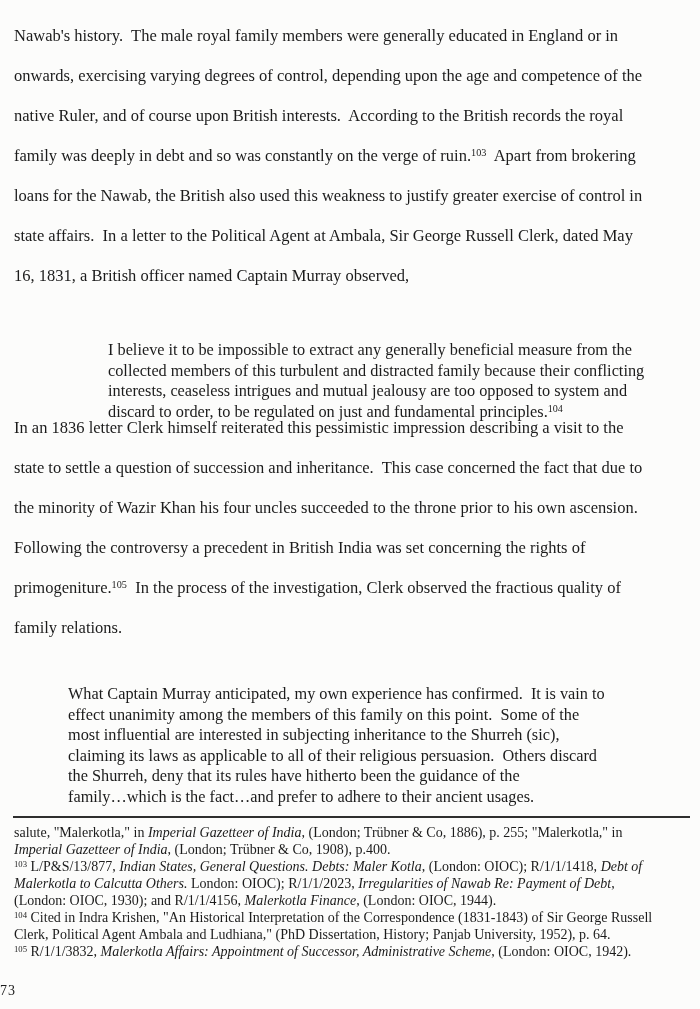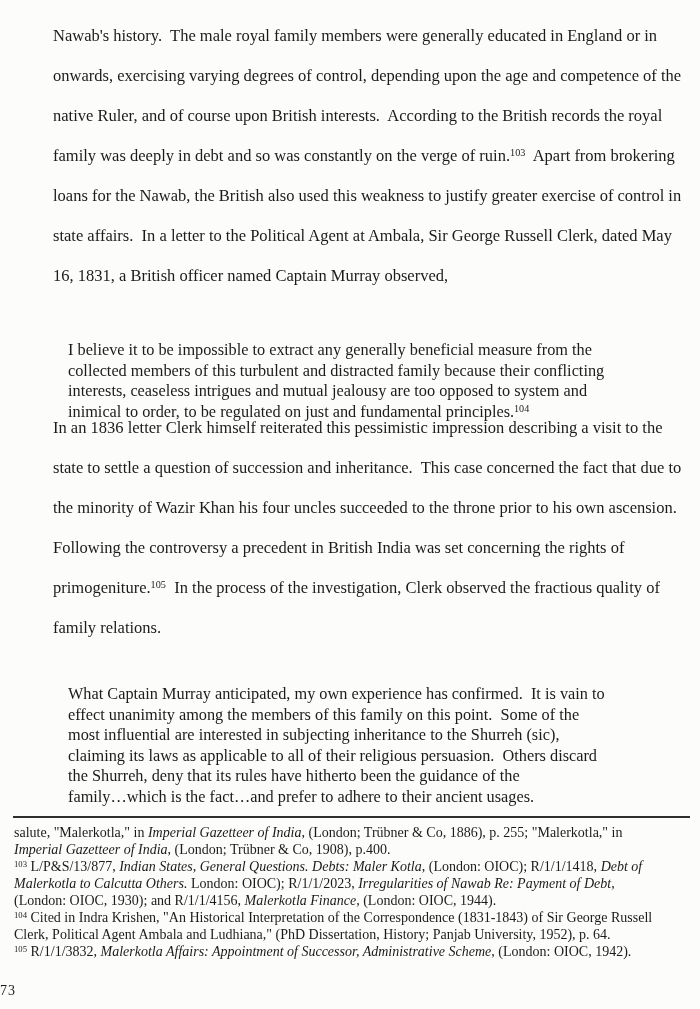--- a/index.html
+++ b/index.html
@@ -14,30 +14,29 @@
     background: #fcfcfb;
     color: #1b1b1b;
     overflow: hidden;
   }
   .block { position: absolute; }
   .line { white-space: pre; }
   .body-para {
     left: 14px; right: 0;
     font-size: 16.5px;
     line-height: 40px;
-    margin-left: 39px;
   }
   .para1 { top: 16px; }
   .para2 { top: 408px; }
   .quote {
     left: 68px; right: 40px;
     font-size: 16.3px;
     line-height: 20.5px;
   }
-  .quote1 { top: 340px; }
+  .quote1 { top: 340px; margin-left: 40px; }
   .quote2 { top: 684px; }
   .footnote-rule {
     position: absolute;
     left: 13px; top: 816px;
     width: 677px; height: 2px;
     background: #2e2e2e;
   }
   .footnotes {
     position: absolute;
     left: 14px; right: 8px; top: 824px;
@@ -72,21 +71,21 @@
       <div class="line"><span>family was deeply in debt and so was constantly on the verge of ruin.</span><sup class="fn-ref">103</sup><span>  Apart from brokering</span></div>
       <div class="line"><span>loans for the Nawab, the British also used this weakness to justify greater exercise of control in</span></div>
       <div class="line"><span>state affairs.  In a letter to the Political Agent at Ambala, Sir George Russell Clerk, dated May</span></div>
       <div class="line"><span>16, 1831, a British officer named Captain Murray observed,</span></div>
     </div>
 
   <div class="block quote quote1">
       <div class="line"><span>I believe it to be impossible to extract any generally beneficial measure from the</span></div>
       <div class="line"><span>collected members of this turbulent and distracted family because their conflicting</span></div>
       <div class="line"><span>interests, ceaseless intrigues and mutual jealousy are too opposed to system and</span></div>
-      <div class="line"><span>inimical to order, to be regulated on just and fundamental principles.</span><sup class="fn-ref">104</sup></div>
+      <div class="line"><span>discard to order, to be regulated on just and fundamental principles.</span><sup class="fn-ref">104</sup></div>
     </div>
 
   <div class="block body-para para2">
       <div class="line"><span>In an 1836 letter Clerk himself reiterated this pessimistic impression describing a visit to the</span></div>
       <div class="line"><span>state to settle a question of succession and inheritance.  This case concerned the fact that due to</span></div>
       <div class="line"><span>the minority of Wazir Khan his four uncles succeeded to the throne prior to his own ascension.</span></div>
       <div class="line"><span>Following the controversy a precedent in British India was set concerning the rights of</span></div>
       <div class="line"><span>primogeniture.</span><sup class="fn-ref">105</sup><span>  In the process of the investigation, Clerk observed the fractious quality of</span></div>
       <div class="line"><span>family relations.</span></div>
     </div>

